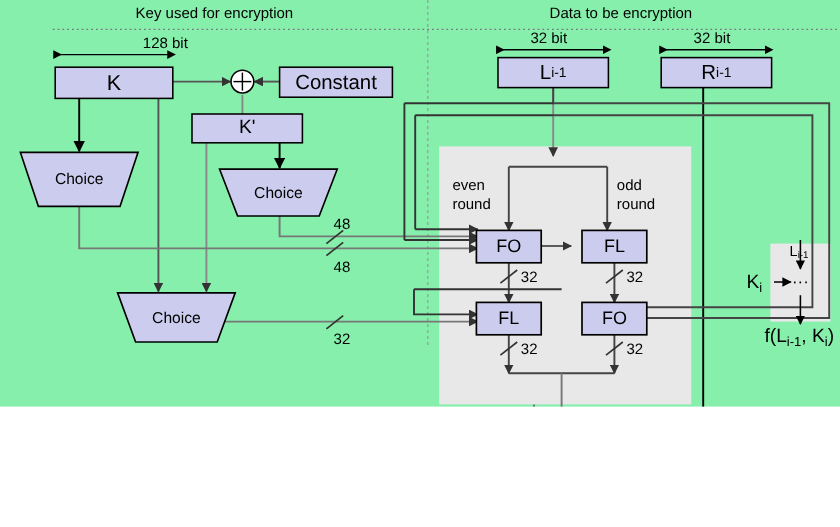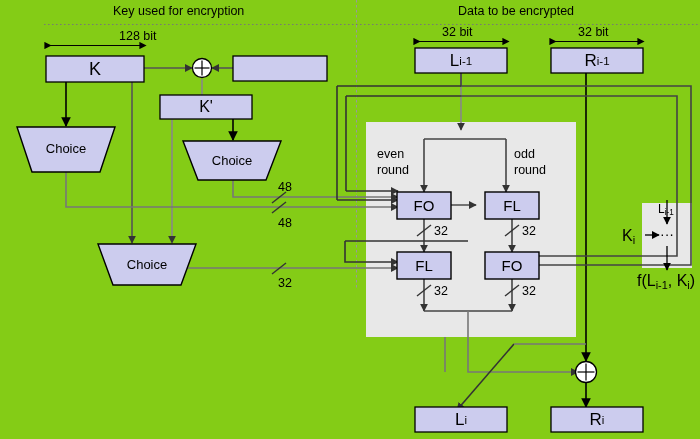--- a/index.html
+++ b/index.html
@@ -1,19 +1,19 @@
 <!DOCTYPE html>
 <html><head>
 <meta charset="utf-8">
 <style>
   html,body{margin:0;padding:0;background:#ffffff;}
   #root{
     position:relative;
-    width:700px;height:439px;
-    background:#84cc16;
+    width:700px;height:339px;
+    background:#86efac;
     font-family:"Liberation Sans", sans-serif;
     overflow:hidden;
   }
   svg#canvas{position:absolute;left:0;top:0;width:700px;height:439px;}
   .hdr{
     position:absolute;
     font-size:12.5px;
     color:#000;
     white-space:nowrap;
   }
@@ -177,27 +177,28 @@
     </g>
 
     <g fill="none" stroke="#000" stroke-width="1.3">
       <path d="M 667 200 L 667 224" marker-end="url(#ahk)"></path>
       <path d="M 645 235 L 659 235" marker-end="url(#ahk)"></path>
       <path d="M 667 246 L 667 270" marker-end="url(#ahk)"></path>
     </g>
   </svg>
 
   <div class="hdr" style="left:113px;top:4px;">Key used for encryption</div>
-  <div class="hdr" style="left:458px;top:4px;">Data to be encrypted</div>
+  <div class="hdr" style="left:458px;top:4px;">Data to be encryption</div>
 
   <div class="lbl" style="left:73px;top:29px;margin-left:46px;">128 bit</div>
   <div class="lbl" style="left:442px;top:25px;">32 bit</div>
   <div class="lbl" style="left:578px;top:25px;">32 bit</div>
 
   <div class="boxtxt" style="left:46px;top:56px;width:98px;height:26px;font-size:18px;">K</div>
+  <div class="boxtxt" style="left:233px;top:56px;width:94px;height:25px;font-size:17px;">Constant</div>
   <div class="boxtxt" style="left:160px;top:95px;width:92px;height:24px;font-size:16px;">K'</div>
 
   <div class="boxtxt" style="left:22px;top:133px;width:88px;height:30px;font-size:13px;">Choice</div>
   <div class="boxtxt" style="left:188px;top:146px;width:88px;height:28px;font-size:13px;">Choice</div>
   <div class="boxtxt" style="left:103px;top:250px;width:88px;height:29px;font-size:13px;">Choice</div>
 
   <div class="lbl" style="left:278px;top:180px;">48</div>
   <div class="lbl" style="left:278px;top:216px;">48</div>
   <div class="lbl" style="left:278px;top:276px;">32</div>
 

